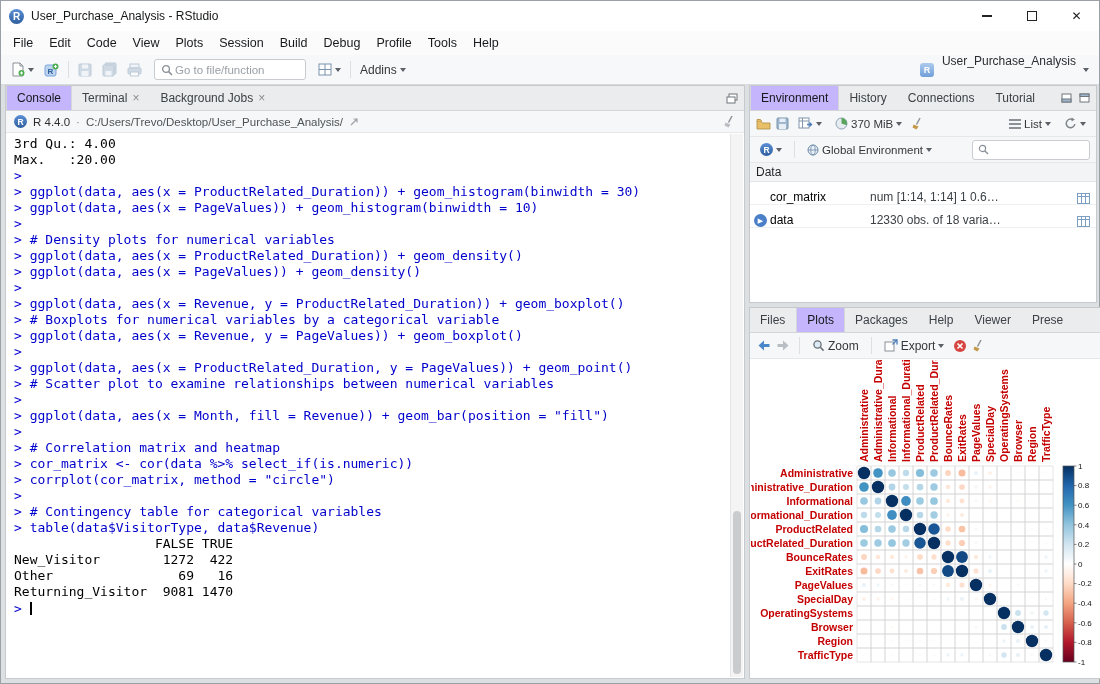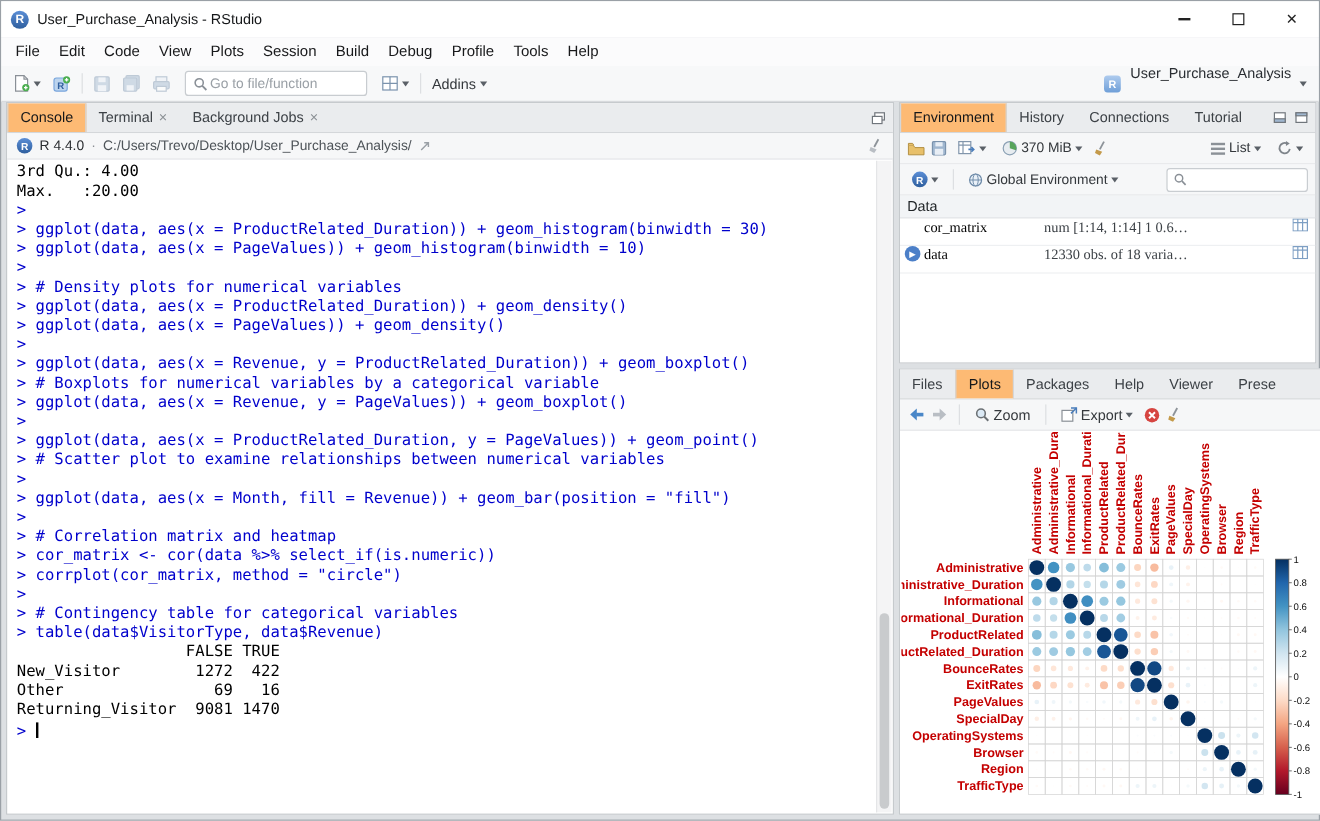--- a/index.html
+++ b/index.html
@@ -36,21 +36,21 @@
 
   
   .panel{position:absolute;background:#fff;border:1px solid #c6cacd}
   .console-panel{left:4px;top:84px;width:740px;bottom:4px}
   .env-panel{left:748px;top:84px;width:348px;height:218px}
   .plots-panel{left:748px;top:306px;width:408px;bottom:4px}
 
   .tabstrip{height:25px;background:#eaecee;border-bottom:1px solid #d4d7da;display:flex;align-items:stretch}
   .tabs{display:flex;overflow:hidden;min-width:0}
   .tab{display:flex;align-items:center;gap:5px;padding:0 10px;font-size:12px;color:#3c4146;white-space:nowrap;border-right:1px solid transparent}
-  .tab.active{background:#fdba74;color:#16181a;border-left:1px solid #d4d7da;border-right:1px solid #d4d7da;margin-bottom:-1px;border-bottom:1px solid #fff}
+  .tab.active{background:#c4b5fd;color:#16181a;border-left:1px solid #d4d7da;border-right:1px solid #d4d7da;margin-bottom:-1px;border-bottom:1px solid #fff}
   .tab-close{color:#8a8f94;font-size:12px;line-height:1}
   .strip-icons{margin-left:auto;display:flex;align-items:center;gap:7px;padding:0 6px;flex:none}
 
   
   .console-header{height:22px;background:#f6f7f8;border-bottom:1px solid #e5e7e9;display:flex;align-items:center;gap:6px;padding:0 8px;font-size:11.5px}
   .rlogo.xs{width:13px;height:13px;font-size:8.5px}
   .rver{color:#2a2d30}
   .dot-sep{color:#8a8f94}
   .wd{color:#4d5358}
   .console-header .spacer{flex:1}
@@ -58,21 +58,21 @@
   .cline{white-space:pre;color:#000}
   .cline.in{color:#0000cc}
   .cursor{display:inline-block;width:2px;height:13px;background:#000;transform:translateY(2px)}
   .vscroll{position:absolute;right:1px;top:48px;bottom:1px;width:13px;background:#f4f4f5;border-left:1px solid #e4e5e7}
   .vthumb{position:absolute;left:2px;right:2px;bottom:3px;height:30%;background:#c9cbcd;border-radius:6px}
 
   
   .panel-toolbar{height:26px;background:#f6f7f8;border-bottom:1px solid #e5e7e9;display:flex;align-items:center;gap:5px;padding:0 6px;font-size:11.5px;color:#34383c}
   .panel-toolbar .spacer{flex:1}
   .env-section{height:19px;display:flex;align-items:center;padding-left:6px;font-size:12px;color:#1f2326;background:#f2f4f6;border-bottom:1px solid #e3e5e8}
-  .env-row{height:23px;display:flex;align-items:flex-start;border-bottom:1px solid #eef0f2;padding:0 6px 0 4px;font-family:Liberation Serif, serif;font-size:12px}
+  .env-row{height:23px;display:flex;align-items:flex-end;border-bottom:1px solid #eef0f2;padding:0 6px 0 4px;font-family:Liberation Sans, sans-serif;font-size:12px}
   .env-expander{width:16px;flex:none;display:flex;align-items:center}
   .expander{width:13px;height:13px;border-radius:50%;background:#4b7fc8;color:#fff;font-size:7px;display:flex;align-items:center;justify-content:center}
   .env-name{width:100px;flex:none;color:#000;overflow:hidden;white-space:nowrap}
   .env-val{flex:1;color:#3c4146;overflow:hidden;white-space:nowrap}
   .searchbox{display:flex;align-items:center;gap:4px;border:1px solid #c9cdd1;border-radius:3px;height:20px;padding:0 5px;background:#fff;width:118px}
   .searchbox input{border:0;outline:0;width:88px;font-size:11px;font-family:"Liberation Sans",sans-serif}
 
   
   .plot-area{position:absolute;left:1px;right:1px;top:52px;bottom:1px;background:#fff;overflow:hidden}
   .tool-label{font-size:12px;color:#34383c}

